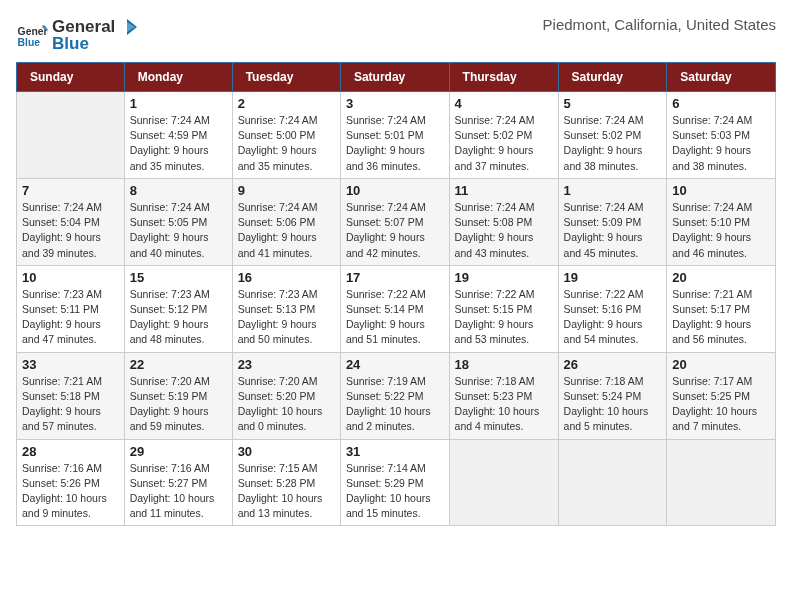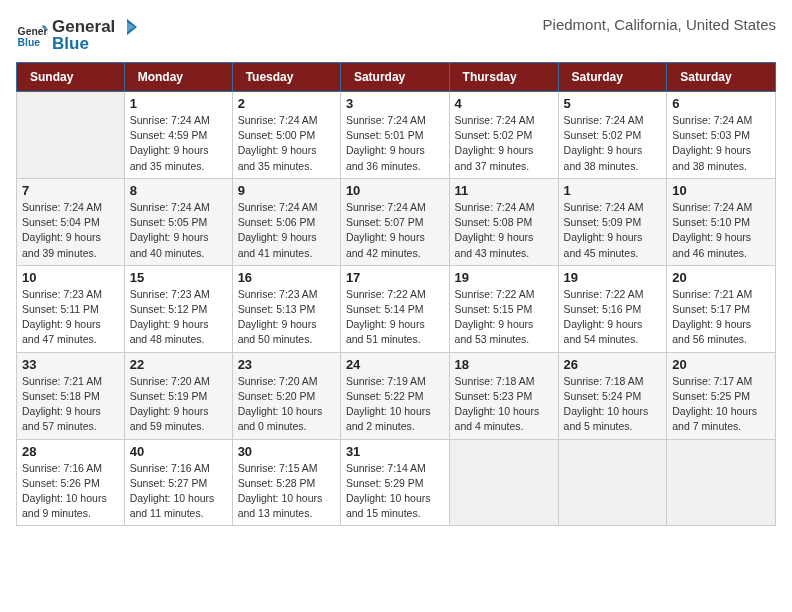--- a/index.html
+++ b/index.html
@@ -237,21 +237,21 @@
           <div class="day-num">20</div>
           <div class="day-info">Sunrise: 7:17 AM<br>Sunset: 5:25 PM<br>Daylight: 10 hours<br>and 7 minutes.</div>
         </td>
       </tr>
       <tr>
         <td>
           <div class="day-num">28</div>
           <div class="day-info">Sunrise: 7:16 AM<br>Sunset: 5:26 PM<br>Daylight: 10 hours<br>and 9 minutes.</div>
         </td>
         <td>
-          <div class="day-num">40</div>
+          <div class="day-num">29</div>
           <div class="day-info">Sunrise: 7:16 AM<br>Sunset: 5:27 PM<br>Daylight: 10 hours<br>and 11 minutes.</div>
         </td>
         <td>
           <div class="day-num">30</div>
           <div class="day-info">Sunrise: 7:15 AM<br>Sunset: 5:28 PM<br>Daylight: 10 hours<br>and 13 minutes.</div>
         </td>
         <td>
           <div class="day-num">31</div>
           <div class="day-info">Sunrise: 7:14 AM<br>Sunset: 5:29 PM<br>Daylight: 10 hours<br>and 15 minutes.</div>
         </td>

